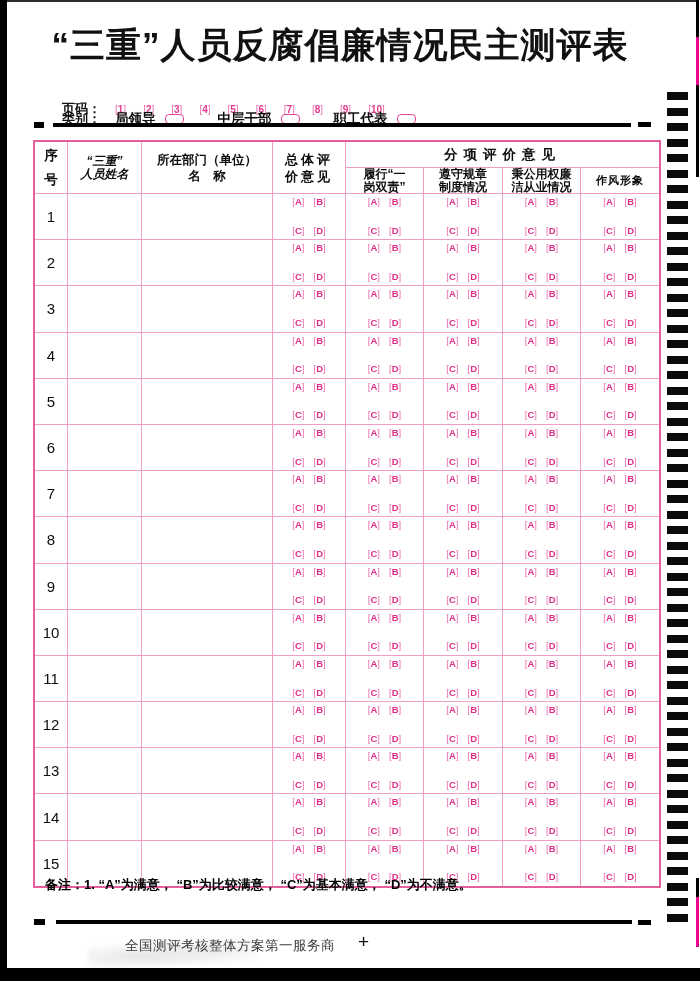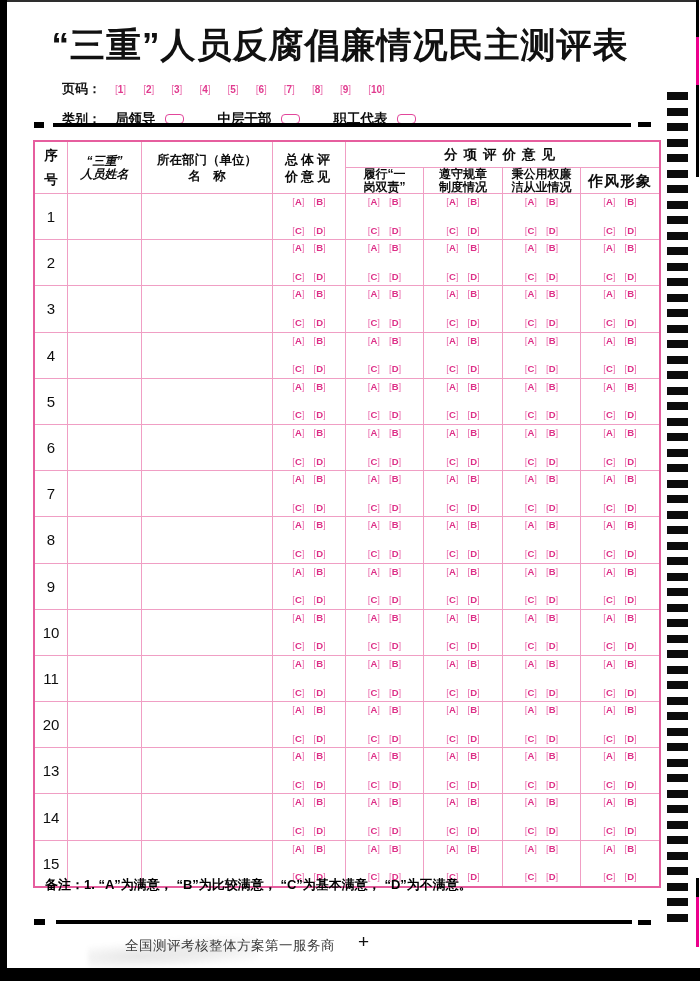--- a/index.html
+++ b/index.html
@@ -133,21 +133,21 @@
       <div class="tmark" style="top: 836px;"></div>
       <div class="tmark" style="top: 851.5px;"></div>
       <div class="tmark" style="top: 867px;"></div>
       <div class="tmark" style="top: 882.5px;"></div>
       <div class="tmark" style="top: 898px;"></div>
       <div class="tmark" style="top: 913.5px;"></div>
     </div>
 
   <div class="title">“三重”人员反腐倡廉情况民主测评表</div>
 
-  <div class="metaRow" style="top:80px">
+  <div class="metaRow" style="top:100px">
     <span>页码：</span>
     <span class="pcodes">
       <span class="pbub"><span class="bk">[</span><span>1</span><span class="bk">]</span></span>
       <span class="pbub"><span class="bk">[</span><span>2</span><span class="bk">]</span></span>
       <span class="pbub"><span class="bk">[</span><span>3</span><span class="bk">]</span></span>
       <span class="pbub"><span class="bk">[</span><span>4</span><span class="bk">]</span></span>
       <span class="pbub"><span class="bk">[</span><span>5</span><span class="bk">]</span></span>
       <span class="pbub"><span class="bk">[</span><span>6</span><span class="bk">]</span></span>
       <span class="pbub"><span class="bk">[</span><span>7</span><span class="bk">]</span></span>
       <span class="pbub"><span class="bk">[</span><span>8</span><span class="bk">]</span></span>
@@ -188,21 +188,21 @@
 名　称</div>
       <div class="hc span2 overall">总体评
 价意见</div>
       <div class="hc group last">分项评价意见</div>
       <div class="hc" style="grid-column:5;grid-row:2">履行“一
 岗双责”</div>
       <div class="hc" style="grid-column:6;grid-row:2">遵守规章
 制度情况</div>
       <div class="hc" style="grid-column:7;grid-row:2">秉公用权廉
 洁从业情况</div>
-      <div class="hc last" style="grid-column:8;grid-row:2;font-size:15px;letter-spacing:1px">作风形象</div>
+      <div class="hc last" style="grid-column:8;grid-row:2;font-size:11px;letter-spacing:1px">作风形象</div>
     </div>
     <div class="tbody">
     <div class="trow">
       <div class="cell c-seq">1</div>
       <div class="cell"></div>
       <div class="cell"></div>
       <div class="cell c-eval">
         <div class="bubline">
           <span class="bub"><span class="bk">[</span><span class="bl">A</span><span class="bk">]</span></span>
           <span class="bub"><span class="bk">[</span><span class="bl">B</span><span class="bk">]</span></span>
@@ -808,21 +808,21 @@
           <span class="bub"><span class="bk">[</span><span class="bl">B</span><span class="bk">]</span></span>
         </div>
         <div class="bubline">
           <span class="bub"><span class="bk">[</span><span class="bl">C</span><span class="bk">]</span></span>
           <span class="bub"><span class="bk">[</span><span class="bl">D</span><span class="bk">]</span></span>
         </div>
       </div>
     </div>
 
     <div class="trow">
-      <div class="cell c-seq">20</div>
+      <div class="cell c-seq">12</div>
       <div class="cell"></div>
       <div class="cell"></div>
       <div class="cell c-eval">
         <div class="bubline">
           <span class="bub"><span class="bk">[</span><span class="bl">A</span><span class="bk">]</span></span>
           <span class="bub"><span class="bk">[</span><span class="bl">B</span><span class="bk">]</span></span>
         </div>
         <div class="bubline">
           <span class="bub"><span class="bk">[</span><span class="bl">C</span><span class="bk">]</span></span>
           <span class="bub"><span class="bk">[</span><span class="bl">D</span><span class="bk">]</span></span>

